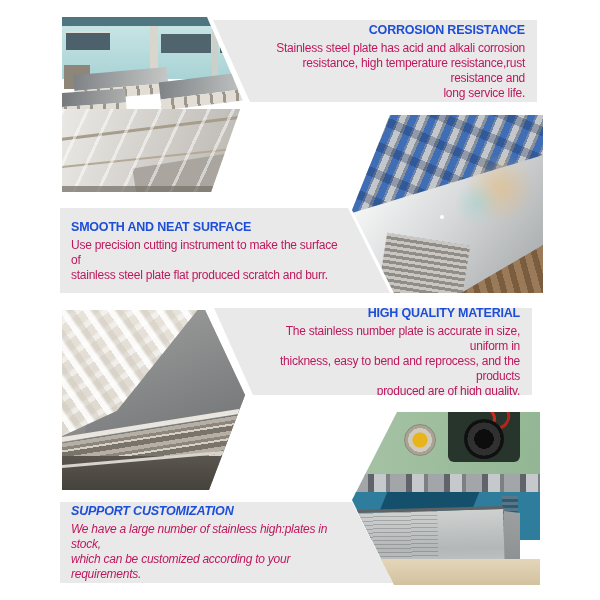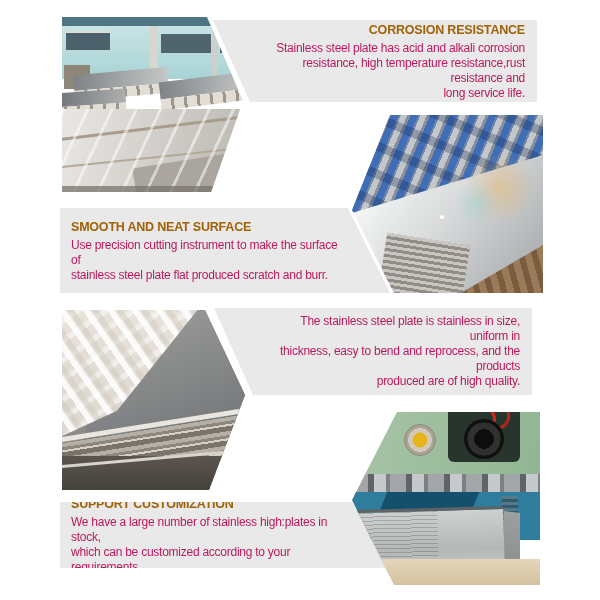--- a/index.html
+++ b/index.html
@@ -8,35 +8,35 @@
     font-family:"Liberation Sans",sans-serif;overflow:hidden;
   }
   
   .panel{
     position:absolute;background:#e9e9e9;display:flex;flex-direction:column;
     justify-content:center;box-sizing:border-box;
   }
   .panel.right-align{align-items:flex-end;text-align:right;padding:6px 12px 6px 52px;}
   .panel.left-align{align-items:flex-start;text-align:left;padding:6px 42px 6px 11px;}
   .panel h3{
-    margin:0 0 3px 0;font-size:12.5px;font-weight:bold;color:#a16207;
+    margin:0 0 3px 0;font-size:12.5px;font-weight:bold;color:#1d4ed8;
     letter-spacing:-0.2px;line-height:16px;
   }
   .panel p{
     margin:0;font-size:12px;line-height:15px;color:#be185d;
     letter-spacing:-0.25px;white-space:pre-line;
   }
   #panel1{left:213px;top:20px;width:324px;height:82px;
     clip-path:polygon(0 0,100% 0,100% 100%,37px 100%);}
   #panel2{left:60px;top:208px;width:330px;height:85px;
     clip-path:polygon(0 0,288px 0,100% 100%,0 100%);}
   #panel3{left:214px;top:308px;width:318px;height:87px;
     clip-path:polygon(0 0,100% 0,100% 100%,39px 100%);}
-  #panel4{left:60px;top:502px;width:333px;height:66px;
-    clip-path:polygon(0 0,292px 0,100% 100%,0 100%);}
+  #panel4{left:60px;top:502px;width:333px;height:81px;
+    clip-path:polygon(0 0,292px 0,100% 100%,0 100%);font-style:italic;}
   
   .photo{position:absolute;overflow:hidden;}
   .photo > div{position:absolute;}
   #photo1{left:62px;top:17px;width:181px;height:175px;
     clip-path:polygon(0 0,145px 0,181px 84px,149px 175px,0 175px);}
   #photo2{left:352px;top:115px;width:191px;height:178px;
     clip-path:polygon(38px 0,100% 0,100% 100%,42px 100%,0 95px);}
   #photo3{left:62px;top:310px;width:183px;height:180px;
     clip-path:polygon(0 0,143px 0,183px 85px,147px 180px,0 180px);}
   #photo4{left:352px;top:412px;width:188px;height:173px;
@@ -187,21 +187,22 @@
   <div id="photo3" class="photo">
     <div class="p3-base"></div>
     <div class="p3-dark"></div>
     <div class="p3-film"></div>
     <div class="p3-ew"></div>
     <div class="p3-stripes"></div>
     <div class="p3-bot"></div>
     <div class="p3-bl"></div>
   </div>
   <div id="panel3" class="panel right-align">
-    <p>The stainless steel plate is stainless in size, uniform in
+    <h3>HIGH QUALITY MATERIAL</h3>
+    <p>The stainless number plate is accurate in size, uniform in
 thickness, easy to bend and reprocess, and the products
 produced are of high quality.</p>
   </div>
 
   <div id="panel4" class="panel left-align">
     <h3>SUPPORT CUSTOMIZATION</h3>
     <p>We have a large number of stainless high:plates in stock,
 which can be customized according to your requirements.</p>
   </div>
   <div id="photo4" class="photo">

